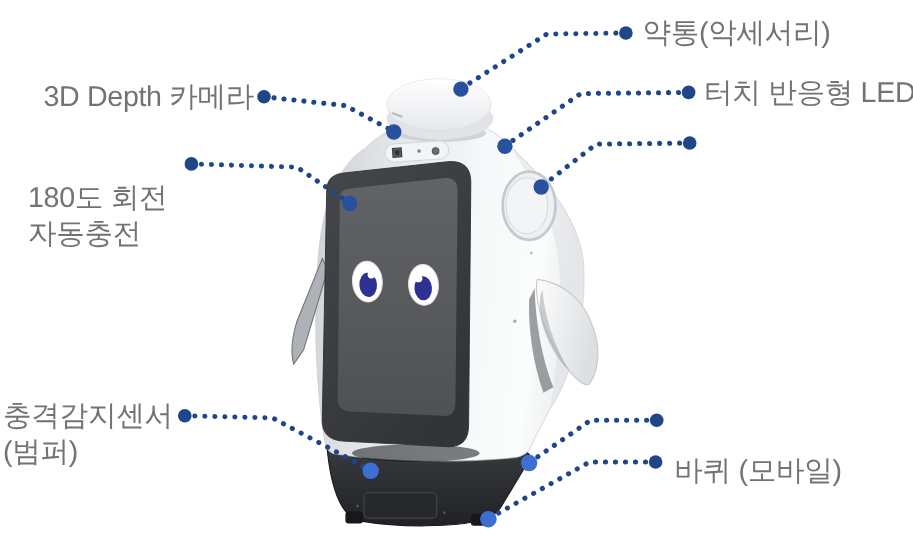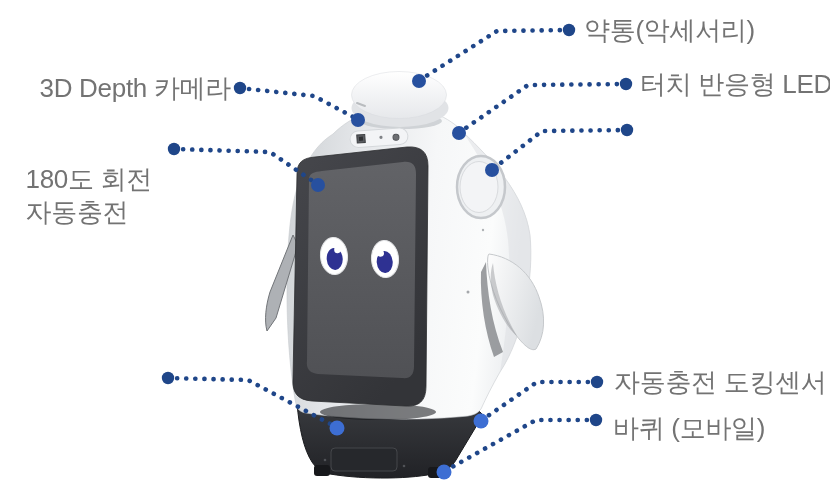--- a/index.html
+++ b/index.html
@@ -172,31 +172,32 @@
 
   <div class="callout-label align-right" style="right:599px; top:88px;">
     <span>3D Depth 카메라</span>
   </div>
 
   <div class="callout-label align-right" style="right:678px; top:165px;margin-top:31px;">
     <div>180도 회전</div>
     <div>자동충전</div>
   </div>
 
+  <div class="callout-label align-right" style="right:673px; top:394px;">
+    <div>충격감지센서</div>
+    <div>(범퍼)</div>
+  </div>
 
   <div class="callout-label align-left" style="left:584px; top:30px;">
     <span>약통(악세서리)</span>
   </div>
 
   <div class="callout-label align-left" style="left:640px; top:84px;">
     <span>터치 반응형 LED</span>
   </div>
 
 
-  <div class="callout-label align-left" style="left:614px; top:382px;">
-    <span>자동충전 도킹센서</span>
-  </div>
 
   <div class="callout-label align-left" style="left:613px; top:428px;">
     <span>바퀴 (모바일)</span>
   </div>
 
 </div>
 
 </body></html>

